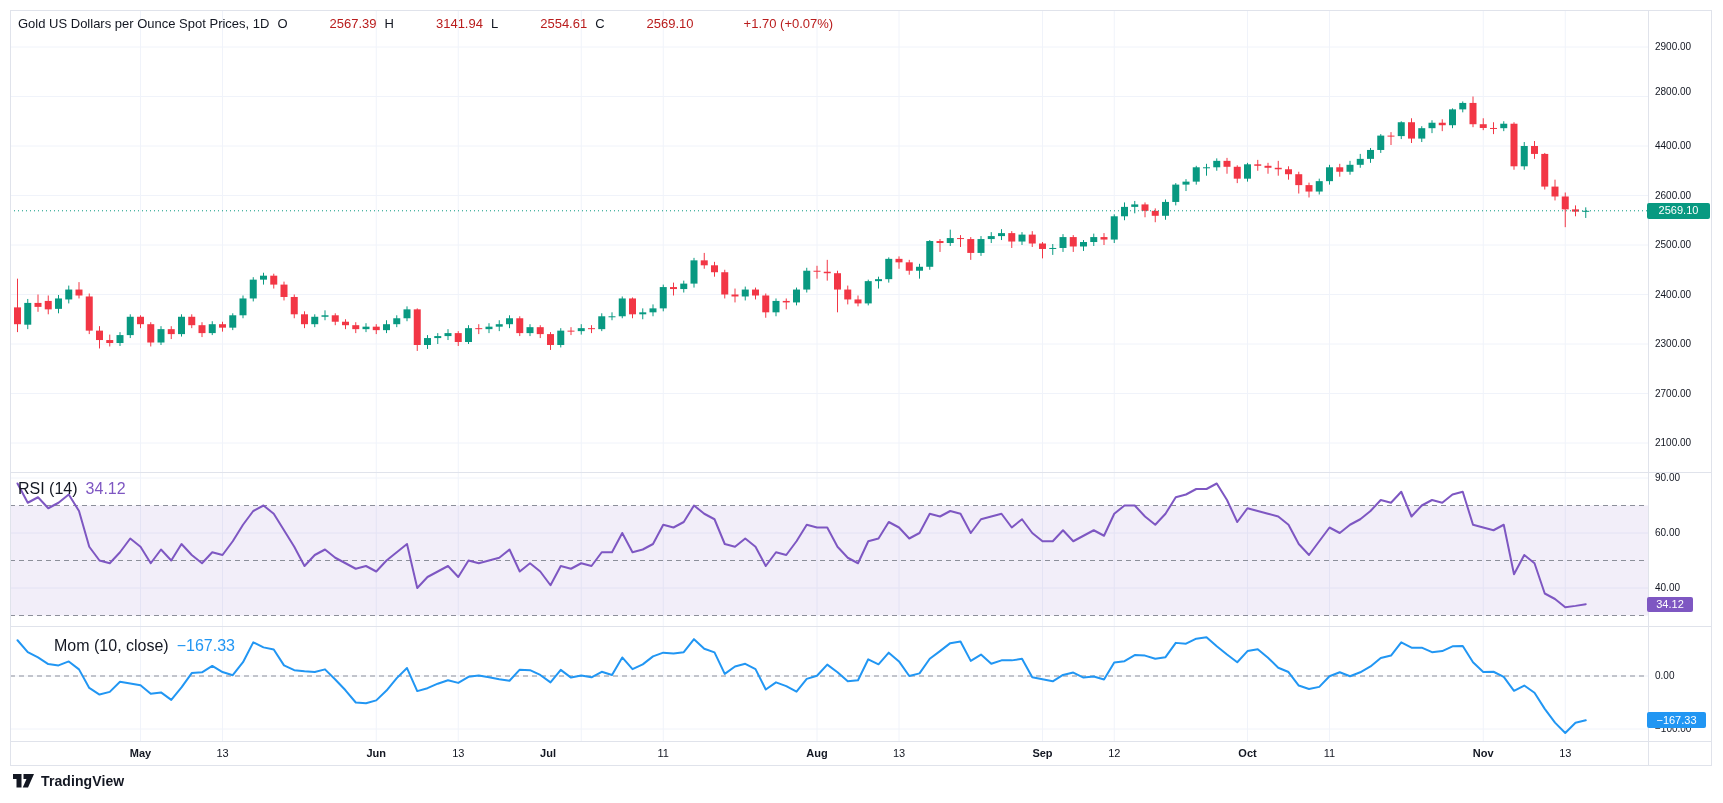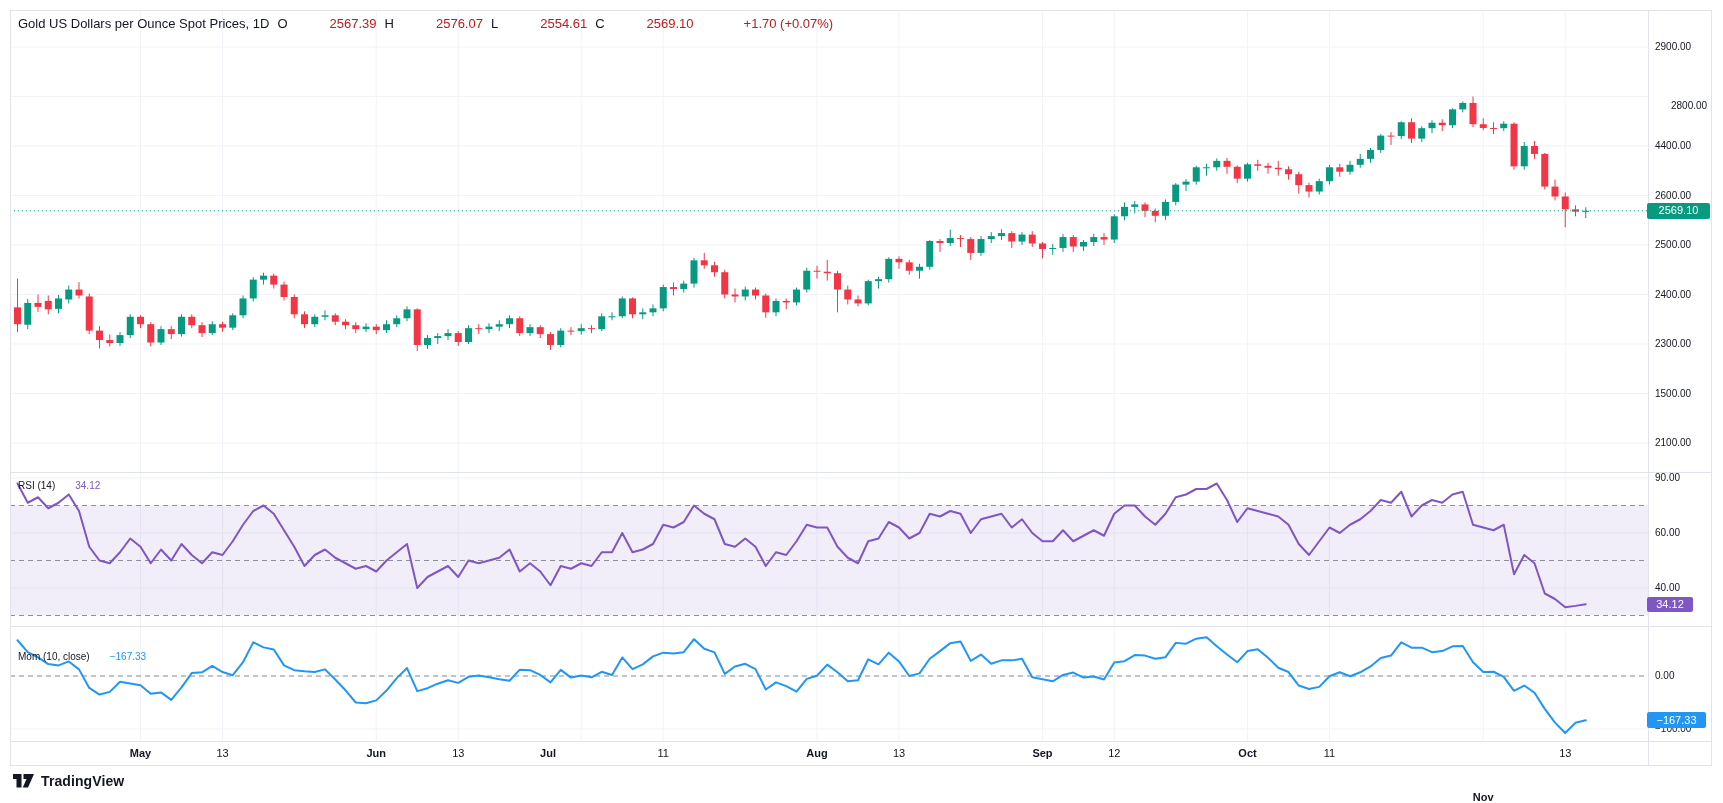--- a/index.html
+++ b/index.html
@@ -9,21 +9,21 @@
   #labels{position:absolute;left:0;top:0;width:1723px;height:803px;pointer-events:none;}
   .axis-label{position:absolute;left:1655px;font-size:10px;color:#131722;line-height:14px;white-space:nowrap;}
   .time-label{position:absolute;font-size:11px;color:#131722;transform:translateX(-50%);line-height:13px;}
   .time-label.bold{font-weight:700;}
   .legend{position:absolute;left:18px;top:16px;display:flex;align-items:baseline;gap:8px;
           font-size:13px;color:#131722;white-space:nowrap;}
   .legend .title{font-weight:500;cursor:pointer;}
   .legend .pair{display:flex;}
   .legend .k{color:#131722;}
   .legend .v{color:#b91c1c;padding-left:42px;}
-  .pane-label{position:absolute;left:18px;display:flex;gap:20px;font-size:10px;color:#131722;white-space:nowrap;}
+  .pane-label{position:absolute;left:18px;display:flex;gap:8px;font-size:16px;color:#131722;white-space:nowrap;}
   .pane-label .val{font-weight:400;}
   .badge{position:absolute;left:1647px;font-size:11px;color:#fff;border-radius:2px;
          display:flex;align-items:center;justify-content:center;line-height:1;}
   #price-badge{width:63px;height:16px;}
   #rsi-badge{width:46px;height:15px;}
   #mom-badge{width:59px;height:16px;}
   .watermark{position:absolute;left:13px;top:773px;display:flex;align-items:center;gap:7px;cursor:pointer;}
   .watermark .brand{font-size:14px;font-weight:600;color:#131722;letter-spacing:0.1px;}
 </style>
 </head>
@@ -382,76 +382,76 @@
       <line x1="10" x2="1648" y1="210.79550000000003" y2="210.79550000000003" stroke="#089981" stroke-dasharray="1 3"></line>
       <rect x="10.5" y="10.5" width="1701" height="755" fill="none" stroke="#e0e3eb"></rect>
       <line x1="1648.5" x2="1648.5" y1="10.5" y2="765.5" stroke="#e0e3eb"></line>
       <line x1="10.5" x2="1711.5" y1="472.5" y2="472.5" stroke="#e0e3eb"></line>
       <line x1="10.5" x2="1711.5" y1="626.5" y2="626.5" stroke="#e0e3eb"></line>
       <line x1="10.5" x2="1711.5" y1="741.5" y2="741.5" stroke="#e0e3eb"></line>
     </svg>
 
   <div id="labels">
       <div class="axis-label" style="top: 40px;">2900.00</div>
-      <div class="axis-label" style="top: 99px; margin-left: 16px;">2800.00</div>
+      <div class="axis-label" style="top: 85px;">2800.00</div>
       <div class="axis-label" style="top: 139px;">4400.00</div>
       <div class="axis-label" style="top: 188.5px;">2600.00</div>
       <div class="axis-label" style="top: 238px;">2500.00</div>
       <div class="axis-label" style="top: 287.5px;">2400.00</div>
       <div class="axis-label" style="top: 337px;">2300.00</div>
-      <div class="axis-label" style="top: 386.5px;">1500.00</div>
+      <div class="axis-label" style="top: 386.5px;">2700.00</div>
       <div class="axis-label" style="top: 436px;">2100.00</div>
       <div class="axis-label" style="top: 471px;">90.00</div>
       <div class="axis-label" style="top: 526px;">60.00</div>
       <div class="axis-label" style="top: 581px;">40.00</div>
       <div class="axis-label" style="top: 669px;">0.00</div>
       <div class="axis-label" style="top: 722px;">−100.00</div>
       <div class="time-label bold" style="top: 747px; left: 140.5px;">May</div>
       <div class="time-label" style="top: 747px; left: 222.5px;">13</div>
       <div class="time-label bold" style="top: 747px; left: 376.25px;">Jun</div>
       <div class="time-label" style="top: 747px; left: 458.25px;">13</div>
       <div class="time-label bold" style="top: 747px; left: 548px;">Jul</div>
       <div class="time-label" style="top: 747px; left: 663.25px;">11</div>
       <div class="time-label bold" style="top: 747px; left: 817px;">Aug</div>
       <div class="time-label" style="top: 747px; left: 899px;">13</div>
       <div class="time-label bold" style="top: 747px; left: 1042.5px;">Sep</div>
       <div class="time-label" style="top: 747px; left: 1114.25px;">12</div>
       <div class="time-label bold" style="top: 747px; left: 1247.5px;">Oct</div>
       <div class="time-label" style="top: 747px; left: 1329.5px;">11</div>
-      <div class="time-label bold" style="top: 791px; left: 1483.25px;">Nov</div>
+      <div class="time-label bold" style="top: 747px; left: 1483.25px;">Nov</div>
       <div class="time-label" style="top: 747px; left: 1565.25px;">13</div>
     </div>
 
   <div class="legend">
     <span class="title">Gold US Dollars per Ounce Spot Prices, 1D</span>
     <span class="pair">
         <span class="k">O</span>
         <span class="v">2567.39</span>
       </span>
     <span class="pair">
         <span class="k">H</span>
-        <span class="v">2576.07</span>
+        <span class="v">3141.94</span>
       </span>
     <span class="pair">
         <span class="k">L</span>
         <span class="v">2554.61</span>
       </span>
     <span class="pair">
         <span class="k">C</span>
         <span class="v">2569.10</span>
       </span>
     <span class="v">+1.70 (+0.07%)</span>
   </div>
 
   <div class="pane-label" id="rsi-label" style="top:480px;">
     <span>RSI (14)</span>
     <span class="val" id="rsi-label-val" style="color: rgb(126, 87, 194);">34.12</span>
   </div>
 
-  <div class="pane-label" id="mom-label" style="top:651px;">
+  <div class="pane-label" id="mom-label" style="top:637px;margin-left:36px;">
     <span>Mom (10, close)</span>
     <span class="val" id="mom-label-val" style="color: rgb(33, 150, 243);">−167.33</span>
   </div>
 
   <div class="badge" id="price-badge" style="background: rgb(8, 153, 129); top: 202.796px;">2569.10</div>
   <div class="badge" id="rsi-badge" style="background: rgb(126, 87, 194); top: 596.67px;">34.12</div>
   <div class="badge" id="mom-badge" style="background: rgb(33, 150, 243); top: 712.342px;">−167.33</div>
 
   <div class="watermark">
     <svg width="21" height="14" viewBox="0 0 42 28">

